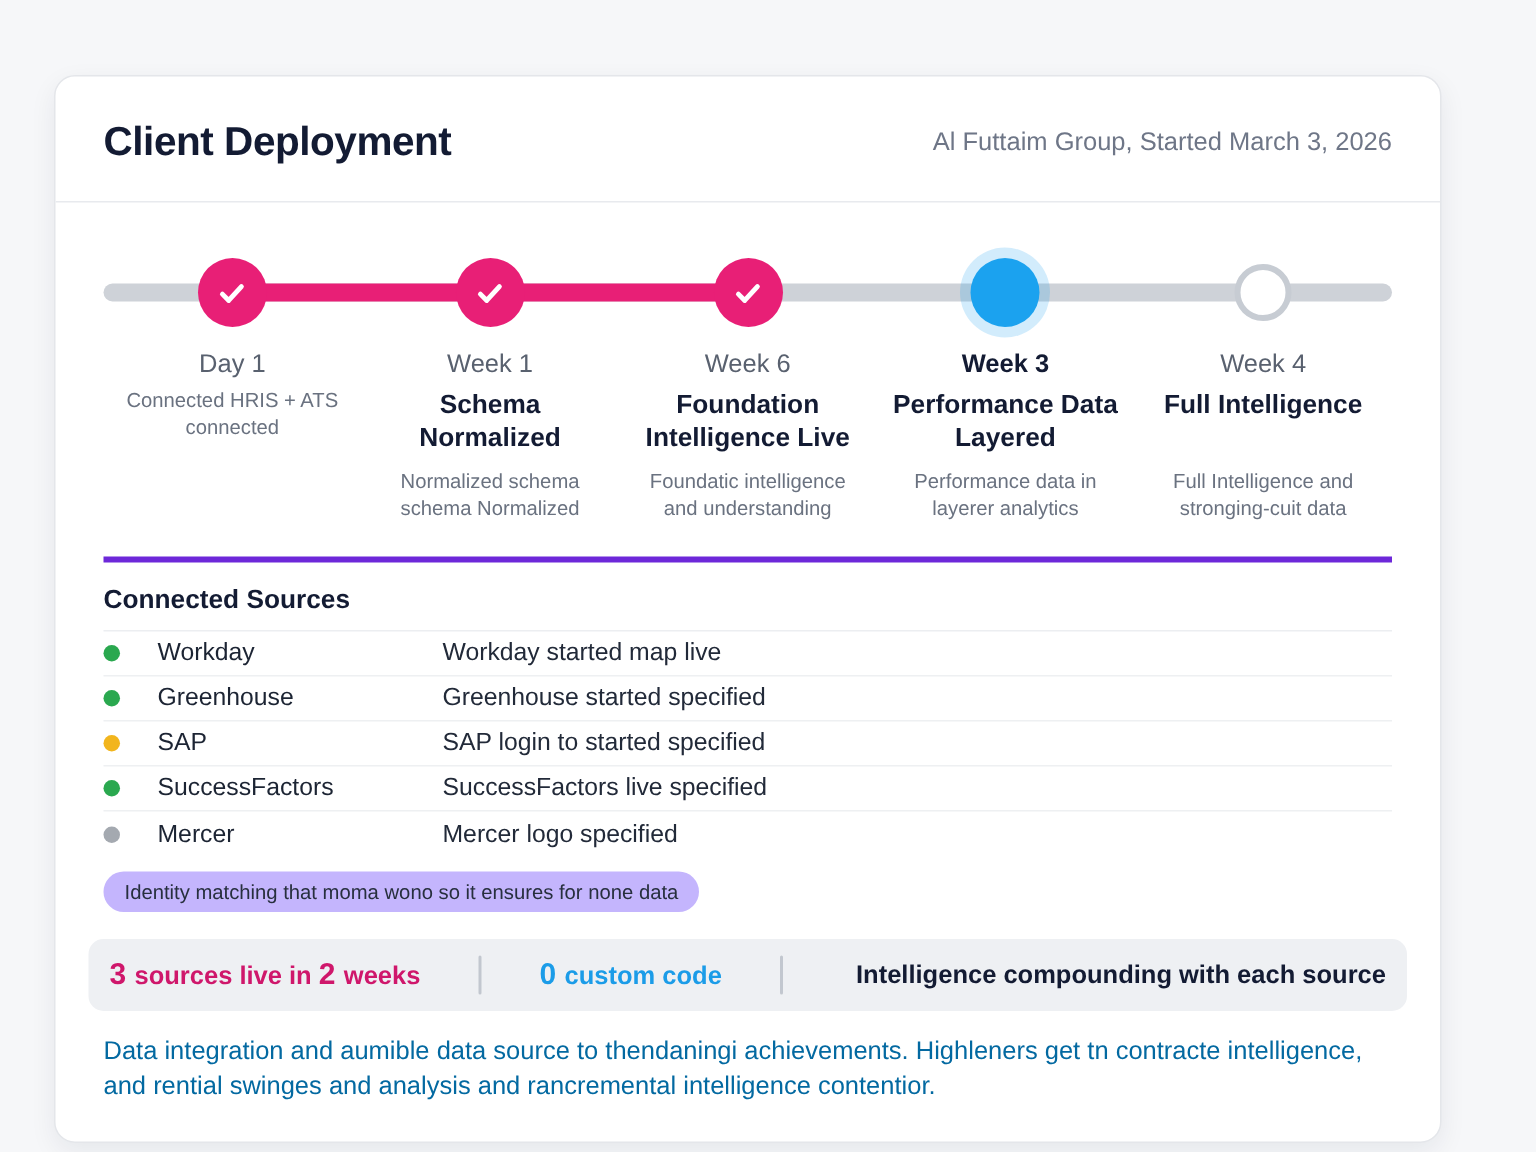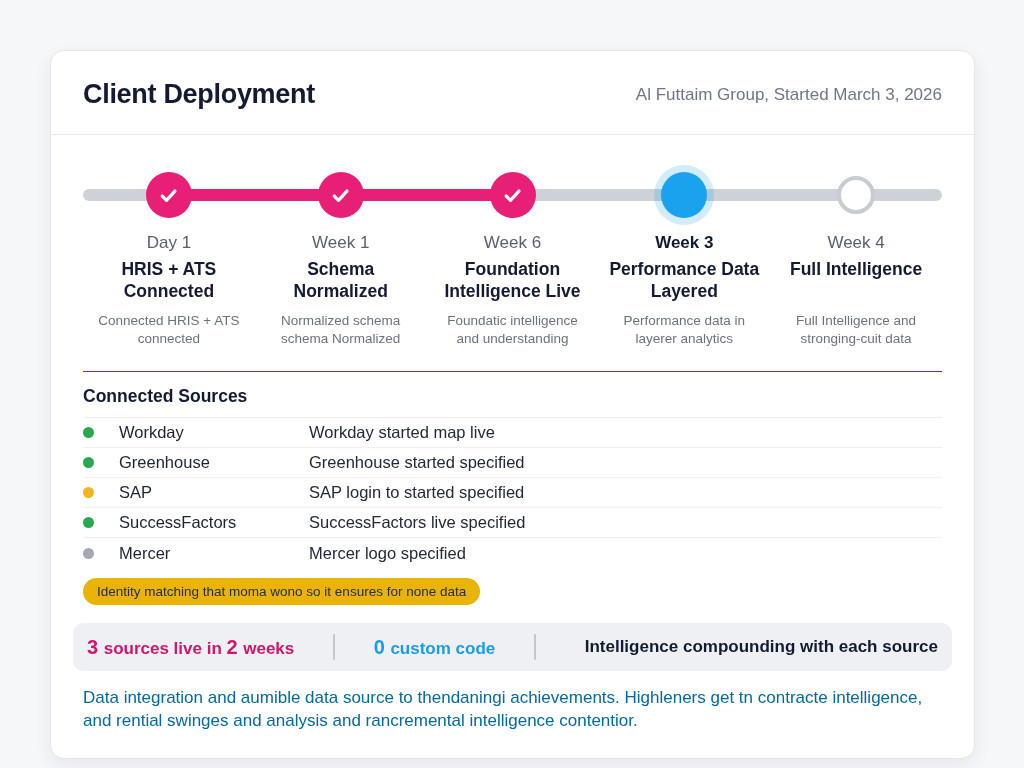--- a/index.html
+++ b/index.html
@@ -4,21 +4,21 @@
 <style>
   * { margin: 0; padding: 0; box-sizing: border-box; }
   html, body { width: 1024px; height: 768px; }
   body {
     background: #f6f7f9;
     font-family: "Liberation Sans", "DejaVu Sans", sans-serif;
     color: #131b33;
   }
   .card {
     position: absolute;
-    left: 50px; top: 50px;
+    left: 36px; top: 50px;
     width: 925px; min-height: 668px;
     background: #ffffff;
     border: 1px solid #e4e6ea;
     border-radius: 14px;
     box-shadow: 0 6px 18px rgba(20,30,60,0.07);
     overflow: hidden;
   }
   
   .card-header {
     display: flex; align-items: center; justify-content: space-between;
@@ -49,35 +49,35 @@
   .node.current { width: 46px; height: 46px; box-shadow: 0 0 0 7px rgba(30,160,240,0.20); }
   .node.upcoming { width: 38px; height: 38px; background: #ffffff; border: 4px solid #c7ccd3; }
   .tl-labels { display: flex; margin-top: 14px; padding-bottom: 6px; }
   .tl-cell { flex: 1; text-align: center; padding: 0 8px; }
   .tl-time { font-size: 17px; color: #59616f; margin-bottom: 5px; }
   .tl-time.current { color: #131b33; font-weight: 700; }
   .tl-title { font-size: 17.5px; font-weight: 700; color: #131b33; line-height: 1.28; min-height: 50px; }
   .tl-desc { font-size: 13.5px; color: #6a7280; line-height: 1.3; margin-top: 4px; }
 
   
-  .sources { margin: 18px 32px 0 32px; border-top: 1px solid #6d28d9; padding-top: 14px; }
+  .sources { margin: 18px 32px 0 32px; border-top: 4px solid #6d28d9; padding-top: 14px; }
   .sources h2 { font-size: 17.5px; font-weight: 700; color: #131b33; padding-bottom: 10px; border-bottom: 1px solid #eceef1; }
   .src-row {
     display: grid; grid-template-columns: 226px 1fr;
     align-items: center; height: 30px;
     border-bottom: 1px solid #eef0f2;
     font-size: 16.5px;
   }
   .src-row:last-child { border-bottom: none; }
   .src-name { display: flex; align-items: center; gap: 25px; color: #1c2433; }
   .src-dot { width: 11px; height: 11px; border-radius: 50%; flex: 0 0 auto; }
   .src-desc { color: #222a39; }
   .pill {
     display: inline-block; margin-top: 10px;
-    background: #eab308; color: #272f3e;
+    background: #c4b5fd; color: #272f3e;
     font-size: 13.5px; padding: 6px 14px; border-radius: 999px;
   }
 
   
   .stats {
     margin: 18px 22px 0 22px; height: 48px;
     background: #eef0f3; border-radius: 10px;
     display: flex; align-items: center; justify-content: space-between;
     padding: 0 14px;
   }
@@ -121,21 +121,20 @@
               <path d="M5.5 12.6l4.4 4.4 8.8-9.6" fill="none" stroke="#ffffff" stroke-width="3.4" stroke-linecap="round" stroke-linejoin="round"></path>
             </svg>
           </div>
           <div class="node current" style="left: 70%; background: rgb(27, 162, 239);"></div>
           <div class="node upcoming" style="left: 90%;"></div>
         </div>
     </div>
     <div class="tl-labels" id="tl-labels">
         <div class="tl-cell">
           <div class="tl-time">Day 1</div>
-          <div class="tl-title">HRIS + ATS Connected</div>
           <div class="tl-desc">Connected HRIS + ATS connected</div>
         </div>
         <div class="tl-cell">
           <div class="tl-time">Week 1</div>
           <div class="tl-title">Schema Normalized</div>
           <div class="tl-desc">Normalized schema schema Normalized</div>
         </div>
         <div class="tl-cell">
           <div class="tl-time">Week 6</div>
           <div class="tl-title">Foundation Intelligence Live</div>

